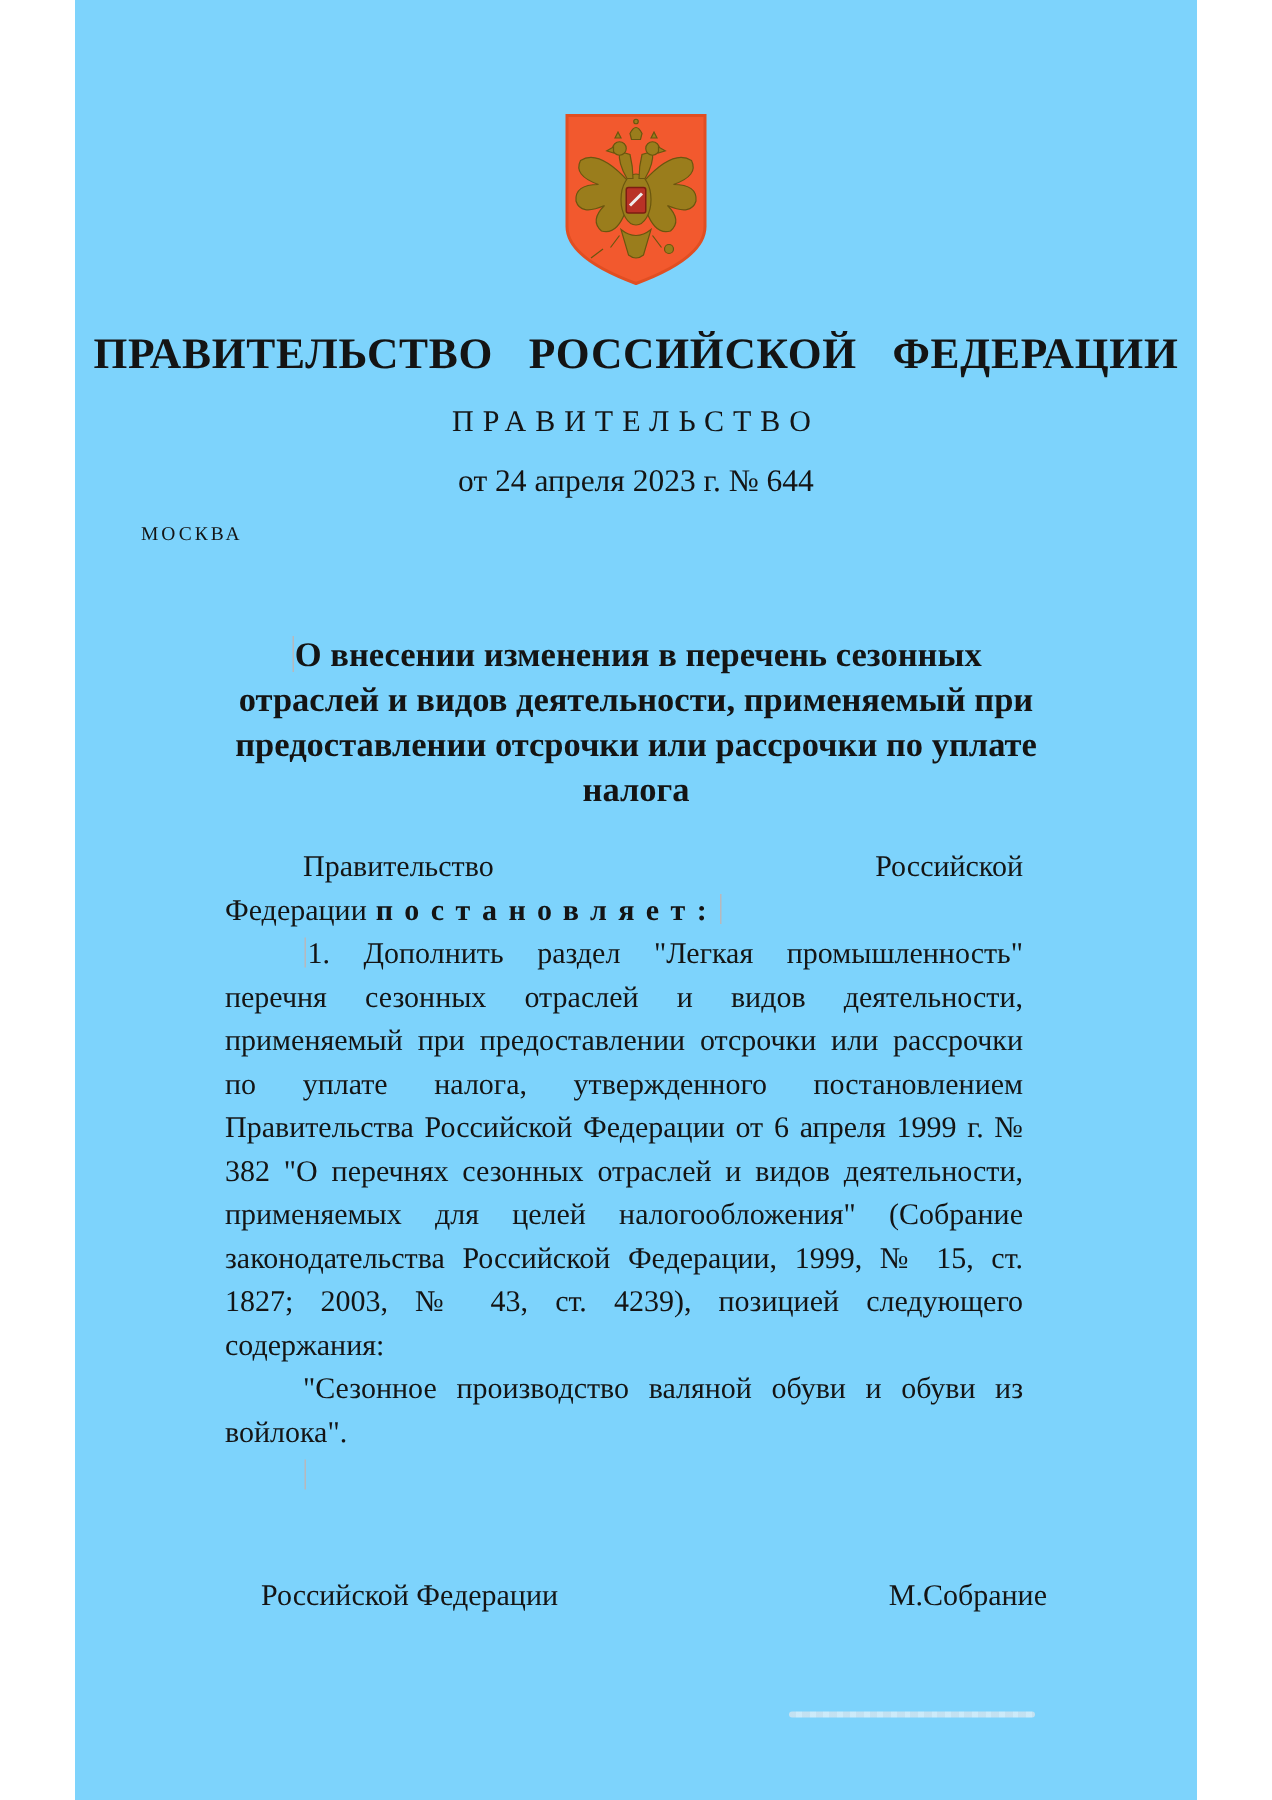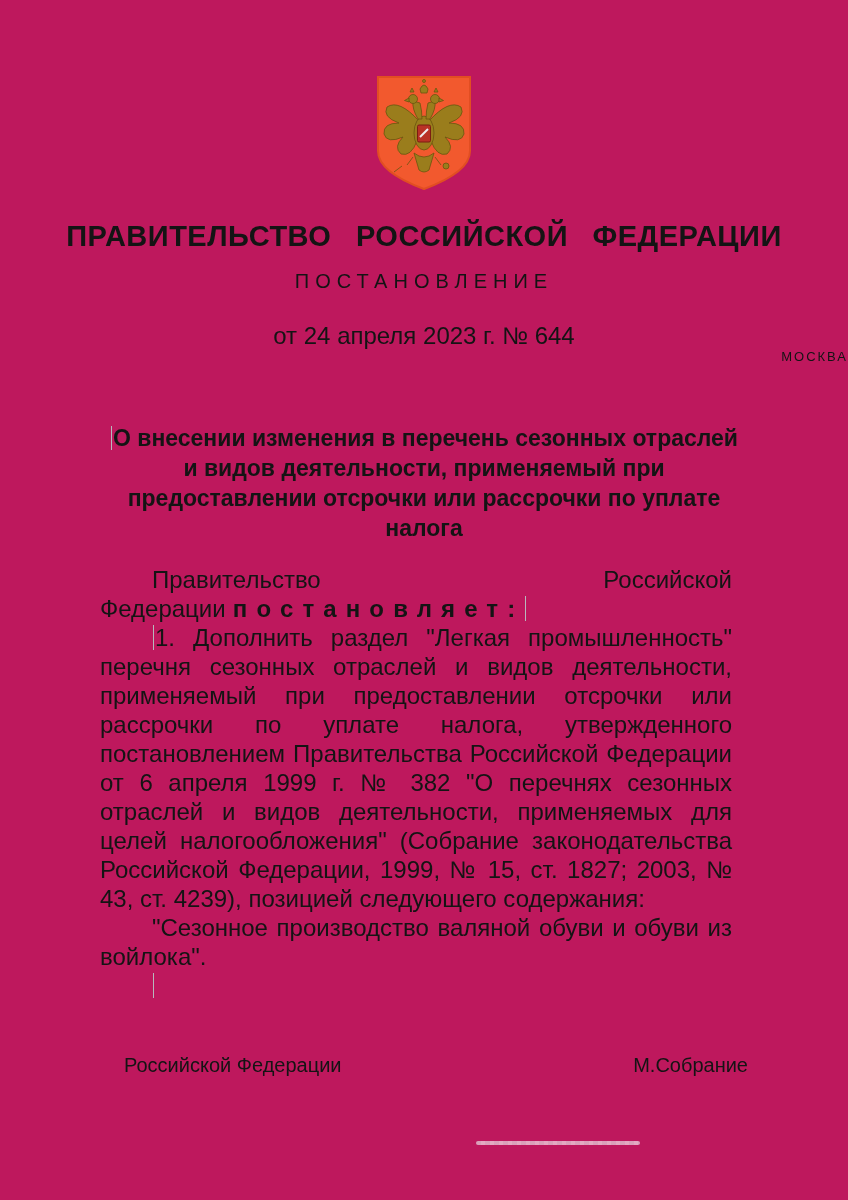--- a/index.html
+++ b/index.html
@@ -2,25 +2,25 @@
 <html><head>
 <meta charset="utf-8">
 <style>
   html, body {
     margin: 0;
     padding: 0;
     background: #ffffff;
   }
   .doc {
     position: relative;
-    width: 848px;
+    width: 748px;
     height: 1200px;
     margin: 0 auto;
-    background: #be185d;
-    font-family: Liberation Sans, sans-serif;
+    background: #7dd3fc;
+    font-family: Liberation Serif, serif;
     color: #141414;
     overflow: hidden;
   }
   .emblem {
     width: 110px;
     height: 120px;
     margin: 73px auto 0 auto;
   }
   .authority {
     margin: 26px 0 0 0;
@@ -32,42 +32,43 @@
     line-height: 34px;
   }
   .doctype {
     margin-top: 15px;
     text-align: center;
     font-size: 20px;
     letter-spacing: 6px;
     line-height: 26px;
   }
   .dateline {
-    margin-top: 28px;
+    margin-top: 13px;
     text-align: center;
-    font-size: 24px;
+    font-size: 21px;
     line-height: 27px;
   }
   .city {
-    text-align: right;
+    margin-top: 14px;
+    text-align: left;
     font-size: 13px;
     letter-spacing: 2px;
     line-height: 16px;
     padding-left: 44px;
   }
   .title {
     margin: 58px 100px 0 100px;
     text-align: center;
     font-size: 23px;
     font-weight: bold;
     line-height: 30px;
   }
   .bodytext {
     margin: 22px 116px 0 100px;
-    font-size: 24px;
+    font-size: 20px;
     line-height: 29px;
   }
   .para {
     margin: 0;
     text-indent: 52px;
     text-align: justify;
   }
   .verb {
     font-weight: bold;
     letter-spacing: 0.38em;
@@ -130,21 +131,21 @@
         <circle cx="77" cy="93" r="3"></circle>
         <path d="M33 93 L25 99" fill="none"></path>
       </g>
       <rect x="48.5" y="52" width="13" height="17" rx="1.5" fill="#b93226" stroke="#7c1d12" stroke-width="1"></rect>
       <path d="M51 64 L59 56" stroke="#eeeeee" stroke-width="2" fill="none"></path>
     </svg>
   </div>
 
   <h1 class="authority">ПРАВИТЕЛЬСТВО РОССИЙСКОЙ ФЕДЕРАЦИИ</h1>
 
-  <div class="doctype">ПОСТАНОВЛЕНИЕ</div>
+  <div class="doctype">ПРАВИТЕЛЬСТВО</div>
 
   <div class="dateline">от 24 апреля 2023 г. № 644</div>
 
   <div class="city">МОСКВА</div>
 
   <h2 class="title"><span class="caret"></span><span>О внесении изменения в перечень сезонных отраслей и видов деятельности, применяемый при предоставлении отсрочки или рассрочки по уплате налога</span></h2>
 
   <div class="bodytext">
     <p class="para"><span>Правительство Российской Федерации</span><span class="verb">постановляет:</span><span class="caret"></span></p>
     <p class="para"><span class="caret"></span><span>1. Дополнить раздел "Легкая промышленность" перечня сезонных отраслей и видов деятельности, применяемый при предоставлении отсрочки или рассрочки по уплате налога, утвержденного постановлением Правительства Российской Федерации от 6 апреля 1999 г. № 382 "О перечнях сезонных отраслей и видов деятельности, применяемых для целей налогообложения" (Собрание законодательства Российской Федерации, 1999, № 15, ст. 1827; 2003, № 43, ст. 4239), позицией следующего содержания:</span></p>

